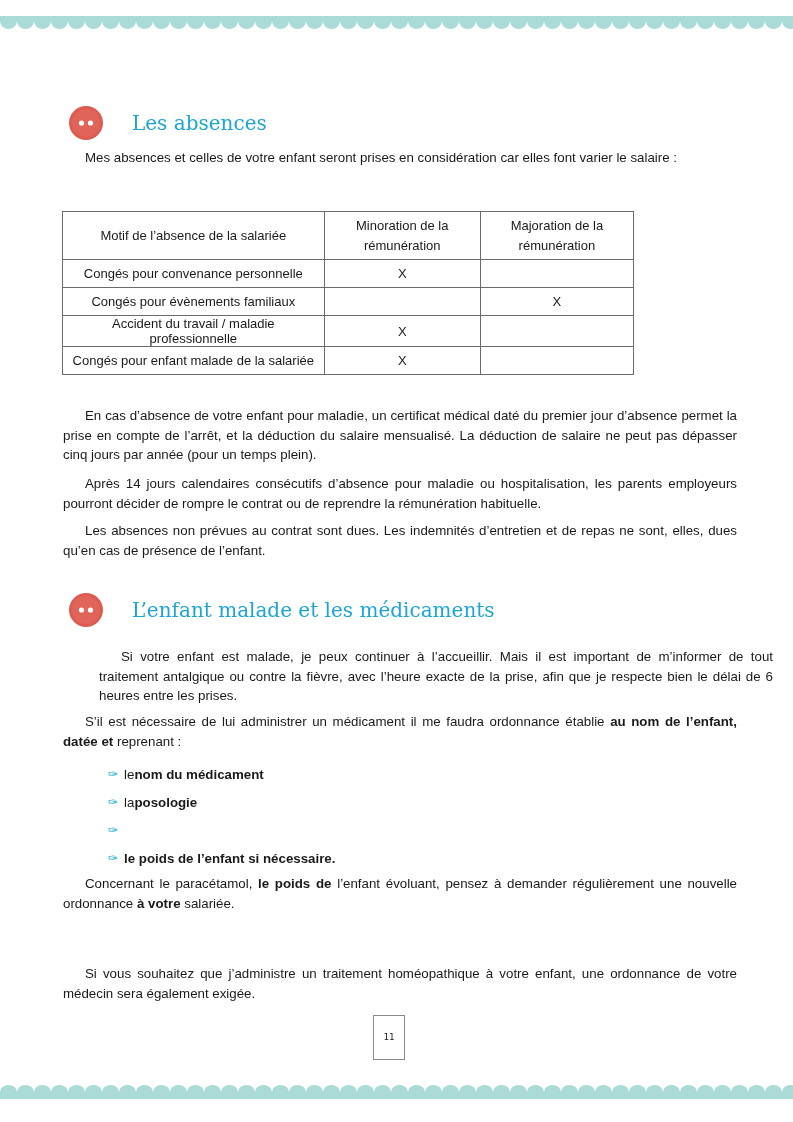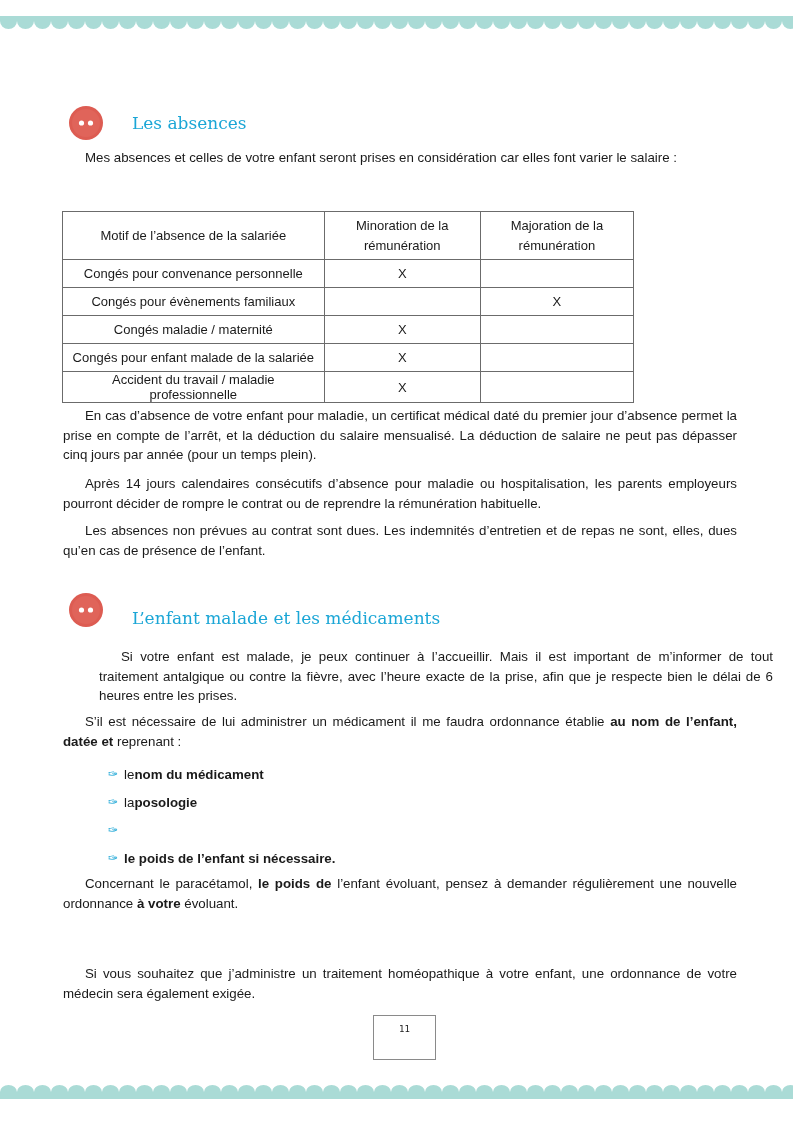--- a/index.html
+++ b/index.html
@@ -3,34 +3,34 @@
 <meta charset="utf-8">
 <style>
   html, body { margin:0; padding:0; background:#ffffff; }
   body { width:793px; height:1122px; position:relative; overflow:hidden;
          font-family:"Liberation Sans", sans-serif; color:#1a1a1a; }
   .scallop { position:absolute; left:0; width:793px; height:14px; }
   .scallop.top { top:16px; }
   .scallop.bottom { top:1085px; }
   .heading { position:absolute; left:68px; display:flex; align-items:center; }
   .button-icon { width:36px; height:36px; display:block; }
-  .heading-title { margin-left:28px; font-family:"DejaVu Serif", serif; font-size:17px; color:#1ba6d6; font-weight:normal; }
+  .heading-title { margin-left:28px; font-family:"DejaVu Serif", serif; font-size:20px; color:#1ba6d6; font-weight:normal; }
   .p { position:absolute; left:63px; width:674px; font-size:13.3px; line-height:19.5px; text-align:justify; }
   .p .indent { display:inline-block; width:22px; }
   table.abs { position:absolute; left:62px; top:211px; width:572px; border-collapse:collapse; font-size:13px; }
   table.abs th, table.abs td { border:1px solid #6b6b6b; padding:0 4px; font-weight:normal; }
   table.abs th { height:47px; text-align:center; line-height:20px; }
   table.abs td { height:27px;text-align:center; }
   table.abs td.c { text-align:center; }
   .col1 { width:306px; } .col2 { width:170px; } .col3 { width:166px; }
   .bullets { position:absolute; left:108px; top:760px; font-size:13.3px; }
   .bullet { height:28px; display:flex; align-items:center; }
   .bullet-icon { color:#1ba6d6; font-size:12px; margin-right:6px; }
   b { font-weight:bold; }
-  .pagebox { position:absolute; left:373px; top:1015px; width:63px; height:45px; border:1px solid #8a8a8a; box-sizing:border-box; text-align:center; font-size:9px; padding-top:8px; font-family:"DejaVu Sans Mono", monospace; }
+  .pagebox { position:absolute; left:373px; top:1015px; width:32px; height:45px; border:1px solid #8a8a8a; box-sizing:border-box; text-align:center; font-size:9px; padding-top:16px; font-family:"DejaVu Sans Mono", monospace; }
 </style>
 </head>
 <body>
 
 <svg class="scallop top" viewBox="0 0 793 14" preserveAspectRatio="none">
   <defs>
     <pattern id="sc1" x="0" y="0" width="17" height="14" patternUnits="userSpaceOnUse">
       <path d="M0 0 H17 V5 A8.5 8 0 0 1 0 5 Z" fill="#aadbd6"></path>
     </pattern>
   </defs>
@@ -62,42 +62,37 @@
       <td>Congés pour convenance personnelle</td>
       <td class="c">X</td>
       <td class="c"></td>
     </tr>
     <tr>
       <td>Congés pour évènements familiaux</td>
       <td class="c"></td>
       <td class="c">X</td>
     </tr>
     <tr>
-      <td>Congés maladie / maternité</td>
+      <td>Accident du travail / maladie professionnelle</td>
       <td class="c">X</td>
       <td class="c"></td>
     </tr>
     <tr>
       <td>Congés pour enfant malade de la salariée</td>
-      <td class="c">X</td>
-      <td class="c"></td>
-    </tr>
-    <tr>
-      <td>Accident du travail / maladie professionnelle</td>
       <td class="c">X</td>
       <td class="c"></td>
     </tr>
   </tbody>
 </table>
 
 <div class="p" style="top:406px;"><span class="indent"></span><span>En cas d’absence de votre enfant pour maladie, un certificat médical daté du premier jour d’absence permet la prise en compte de l’arrêt, et la déduction du salaire mensualisé. La déduction de salaire ne peut pas dépasser cinq jours par année (pour un temps plein).</span></div>
 <div class="p" style="top:474px;"><span class="indent"></span><span>Après 14 jours calendaires consécutifs d’absence pour maladie ou hospitalisation, les parents employeurs pourront décider de rompre le contrat ou de reprendre la rémunération habituelle.</span></div>
 <div class="p" style="top:521px;"><span class="indent"></span><span>Les absences non prévues au contrat sont dues. Les indemnités d’entretien et de repas ne sont, elles, dues qu’en cas de présence de l’enfant.</span></div>
 
-<div class="heading" style="top:592px;align-items:flex-end;">
+<div class="heading" style="top:592px;">
   <svg class="button-icon" viewBox="0 0 36 36">
     <circle cx="18" cy="18" r="17" fill="#dd5c52"></circle>
     <circle cx="18" cy="18" r="14" fill="#e0645a"></circle>
     <circle cx="13.5" cy="18" r="2.6" fill="#ffffff"></circle>
     <circle cx="22.5" cy="18" r="2.6" fill="#ffffff"></circle>
   </svg>
   <span class="heading-title">L’enfant malade et les médicaments</span>
 </div>
 
 <div class="p" style="top:647px;margin-left:36px;"><span class="indent"></span><span>Si votre enfant est malade, je peux continuer à l’accueillir. Mais il est important de m’informer de tout traitement antalgique ou contre la fièvre, avec l’heure exacte de la prise, afin que je respecte bien le délai de 6 heures entre les prises.</span></div>
@@ -119,21 +114,21 @@
       <span class="bullet-icon">✑</span>
       <span></span>
     </div>
   <div class="bullet">
       <span class="bullet-icon">✑</span>
       <span></span>
       <b>le poids de l’enfant si nécessaire.</b>
     </div>
 </div>
 
-<div class="p" style="top:874px;"><span class="indent"></span><span>Concernant le paracétamol, </span><b>le poids de</b><span> l’enfant évoluant, pensez à demander régulièrement une nouvelle ordonnance </span><b>à votre</b><span> évoluant.</span></div>
+<div class="p" style="top:874px;"><span class="indent"></span><span>Concernant le paracétamol, </span><b>le poids de</b><span> l’enfant évoluant, pensez à demander régulièrement une nouvelle ordonnance </span><b>à votre</b><span> salariée.</span></div>
 
 <div class="p" style="top:964px;"><span class="indent"></span><span>Si vous souhaitez que j’administre un traitement homéopathique à votre enfant, une ordonnance de votre médecin sera également exigée.</span></div>
 
 <div class="pagebox">11</div>
 
 <svg class="scallop bottom" viewBox="0 0 793 14" preserveAspectRatio="none">
   <defs>
     <pattern id="sc2" x="0" y="0" width="17" height="14" patternUnits="userSpaceOnUse">
       <path d="M0 14 H17 V7 A8.5 7 0 0 0 0 7 Z" fill="#aadbd6"></path>
     </pattern>

